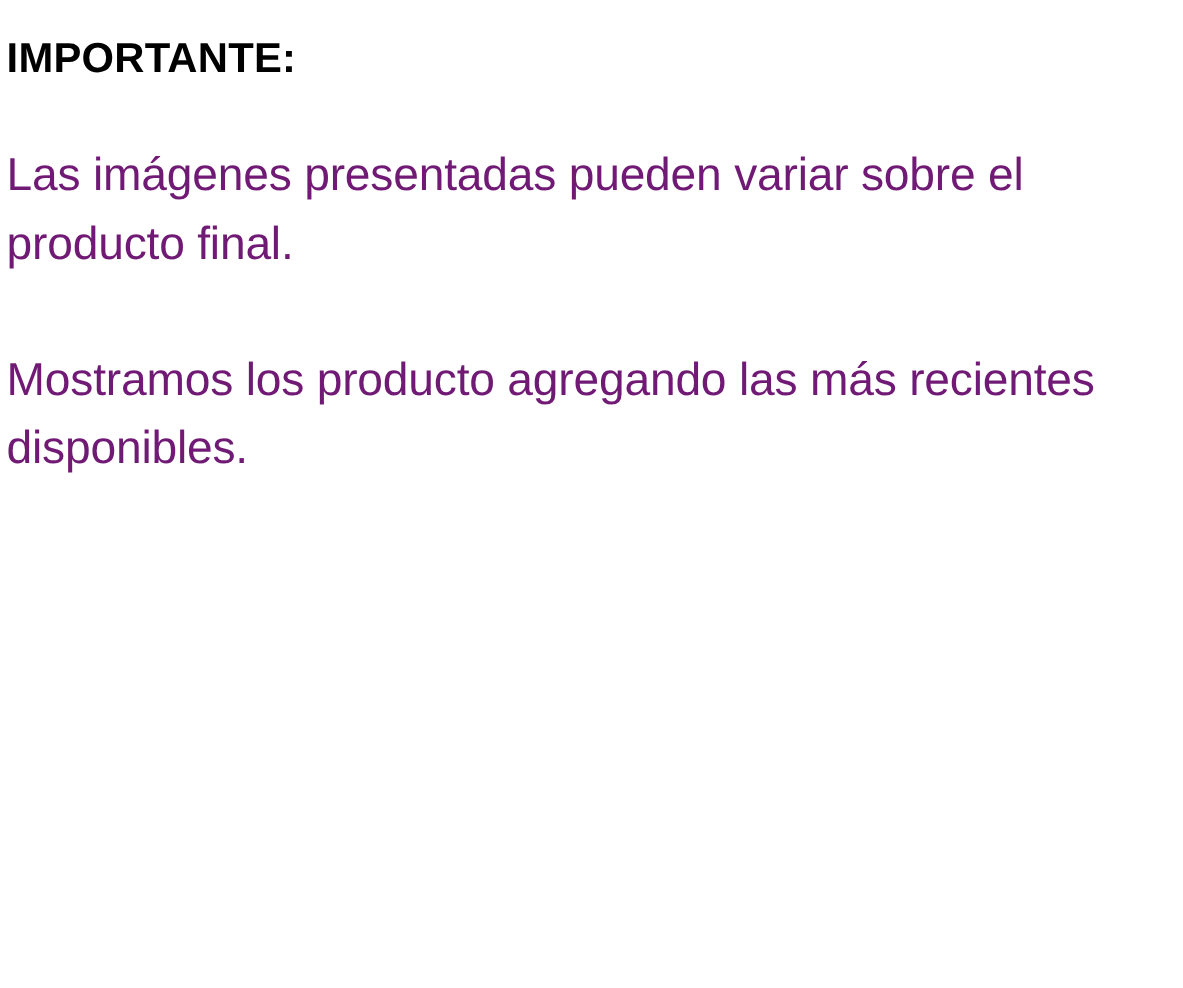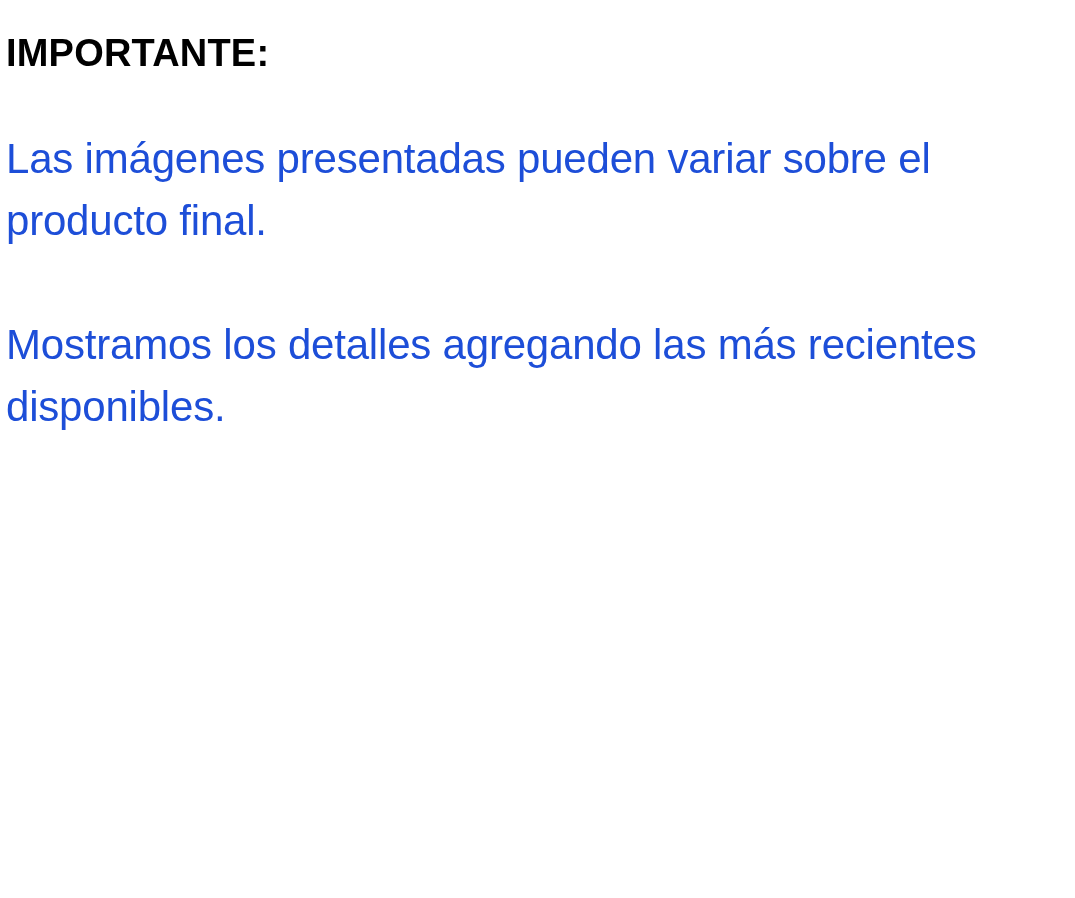--- a/index.html
+++ b/index.html
@@ -26,27 +26,27 @@
     letter-spacing: 0.2px;
     line-height: 1.25;
     margin: 0 0 50px 0;
     color: #000000;
   }
   .notice-para {
     font-size: 42px;
     font-weight: 400;
     line-height: 1.48;
     margin: 0 0 62px 0;
-    color: #1d4ed8;
+    color: #701a75;
     letter-spacing: -0.2px;
   }
   .notice-para:last-child {
     margin-bottom: 0;
   }
 </style>
 </head>
 <body>
 
 <div class="notice">
   <h1 class="notice-heading">IMPORTANTE:</h1>
   <p class="notice-para">Las imágenes presentadas pueden variar sobre el producto final.</p>
-  <p class="notice-para">Mostramos los detalles agregando las más recientes disponibles.</p>
+  <p class="notice-para">Mostramos los producto agregando las más recientes disponibles.</p>
 </div>
 
 </body></html>

